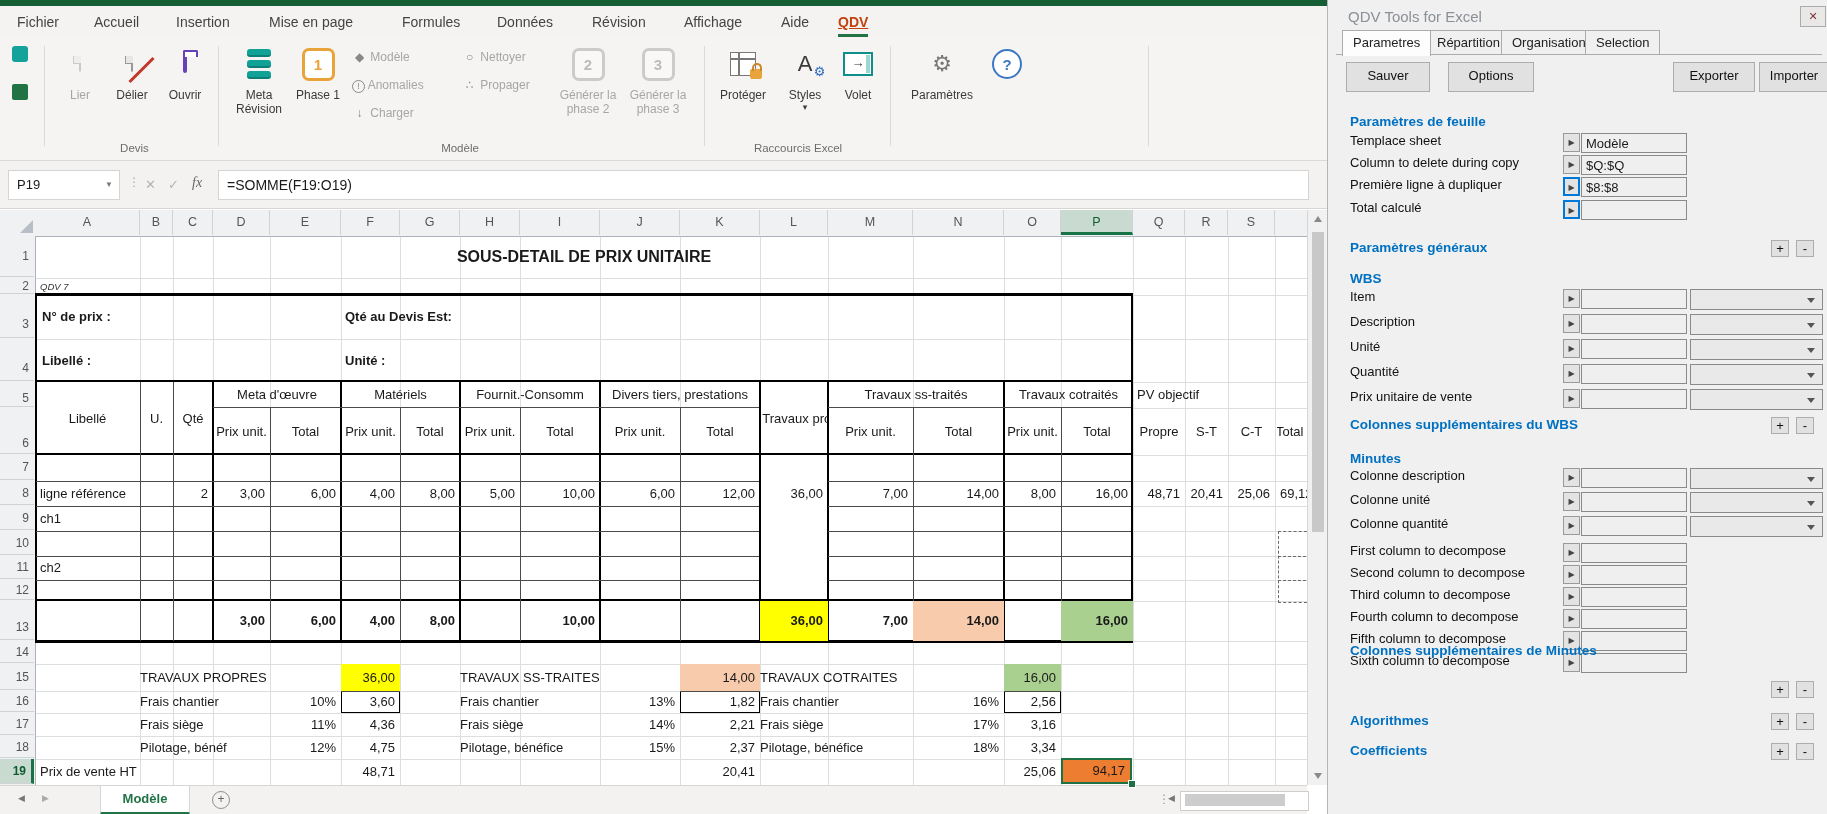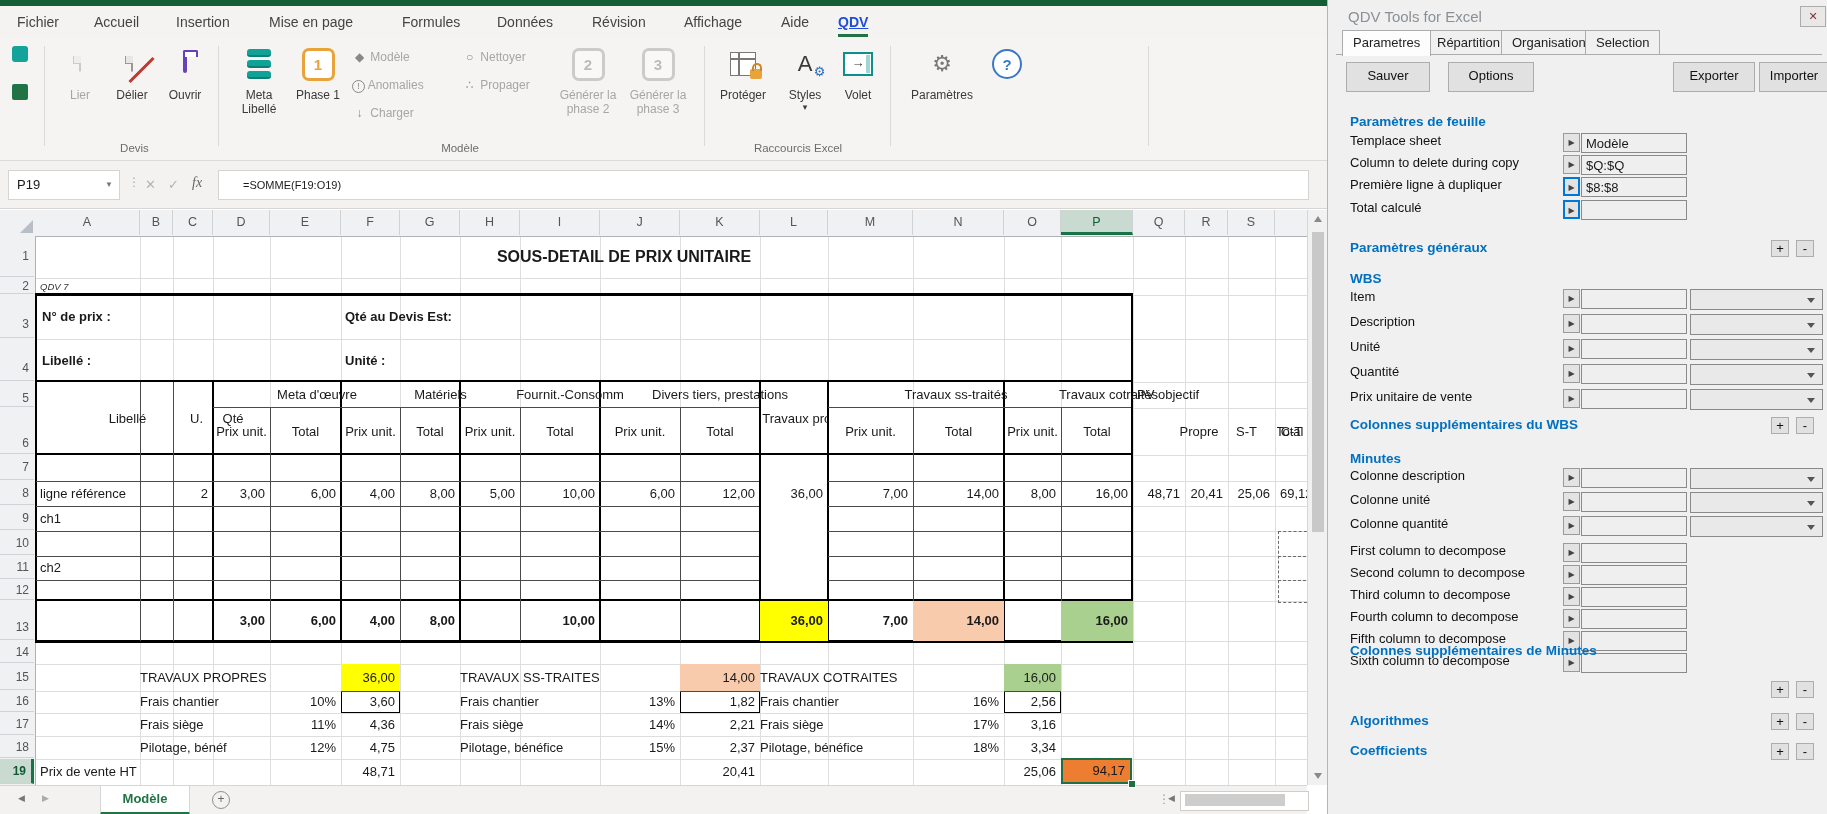--- a/index.html
+++ b/index.html
@@ -4,21 +4,21 @@
 <style>
   html,body{margin:0;padding:0;}
   body{width:1827px;height:814px;position:relative;overflow:hidden;
        font-family:"Liberation Sans", sans-serif;background:#F0F0F0;color:#1a1a1a;}
   .abs{position:absolute;}
   
   #excel{position:absolute;left:0;top:0;width:1327px;height:814px;background:#FFF;}
   #titlestrip{position:absolute;left:0;top:0;width:1327px;height:6px;background:#155E33;}
   #menubar{position:absolute;left:0;top:6px;width:1327px;height:32px;background:#F4F3F2;}
   .mtab{position:absolute;top:0;height:32px;line-height:32px;font-size:14px;color:#444;padding:0 2px;}
-  .mtab.active{font-weight:bold;color:#1d4ed8;text-decoration:underline;}
+  .mtab.active{font-weight:bold;color:#c2410c;text-decoration:underline;}
   .mtab.active::after{content:"";position:absolute;left:2px;right:2px;bottom:1px;height:3px;background:#217346;}
   #ribbon{position:absolute;left:0;top:38px;width:1327px;height:122px;background:#F5F4F2;border-bottom:1px solid #DCDAD8;}
   .rsep{position:absolute;top:8px;height:100px;width:1px;background:#DCDAD8;}
   .rlabel{position:absolute;top:104px;font-size:11.5px;color:#6E6C6A;text-align:center;}
   .rbtn-lg{position:absolute;top:6px;text-align:center;font-size:12px;color:#3B3A39;}
   .rbtn-lg .lbl{margin-top:4px;line-height:14px;}
   .rbtn-sm{position:absolute;font-size:12px;color:#3B3A39;white-space:nowrap;}
   .dis{color:#A8A6A4 !important;}
   .dis .ic{opacity:.45;filter:grayscale(1);}
   .icwrap{height:40px;display:flex;align-items:center;justify-content:center;}
@@ -50,21 +50,21 @@
   .fbox{position:absolute;top:9px;height:28px;background:#FFF;border:1px solid #D6D4D2;}
   
   #gridwrap{position:absolute;left:0;top:0;width:1307px;height:814px;overflow:hidden;}
   .glv{position:absolute;top:236px;height:549px;width:1px;background:#DCDEE0;z-index:1;}
   .glh{position:absolute;left:35px;height:1px;background:#DCDEE0;z-index:1;}
   .tk{position:absolute;background:#000;z-index:3;}
   .tn{position:absolute;background:#4a4a4a;z-index:3;}
   .dash{position:absolute;border:1px dashed #6a6a6a;z-index:3;background:transparent;}
   .cell{position:absolute;font-size:13px;white-space:nowrap;overflow:hidden;z-index:4;}
   .num{text-align:right;padding-right:5px;box-sizing:border-box;}
-  .ctr{text-align:center;margin-left:40px;}
+  .ctr{text-align:center;}
   .b{font-weight:bold;}
   .h2l{display:flex;align-items:center;justify-content:center;text-align:center;line-height:14px !important;}
   
   .cA{left:35px;width:105px}.cB{left:140px;width:33px}.cC{left:173px;width:40px}
   .cD{left:213px;width:57px}.cE{left:270px;width:71px}.cF{left:341px;width:59px}
   .cG{left:400px;width:60px}.cH{left:460px;width:60px}.cI{left:520px;width:80px}
   .cJ{left:600px;width:80px}.cK{left:680px;width:80px}.cL{left:760px;width:68px}
   .cM{left:828px;width:85px}.cN{left:913px;width:91px}.cO{left:1004px;width:57px}
   .cP{left:1061px;width:72px}.cQ{left:1133px;width:52px}.cR{left:1185px;width:43px}
   .cS{left:1228px;width:47px}
@@ -156,21 +156,21 @@
     <div class="rsep" style="left:218px"></div>
 
     <div class="rbtn-lg" style="left:230px;width:58px">
       <div class="icwrap">
           <span class="ic meta">
             <i></i>
             <i></i>
             <i></i>
           </span>
         </div>
-      <div class="lbl">Meta Libellé</div>
+      <div class="lbl">Meta Révision</div>
     </div>
     <div class="rbtn-lg" style="left:294px;width:48px">
       <div class="icwrap">
           <span class="ic numsq">1</span>
         </div>
       <div class="lbl">Phase 1</div>
     </div>
     <div class="rbtn-sm dis" style="left:352px;top:12px"><span class="ic-sm">◆</span> <span>Modèle</span></div>
     <div class="rbtn-sm dis" style="left:352px;top:40px"><span class="ic-sm" style="border:1px solid #8A8886;border-radius:50%;width:11px;height:11px;line-height:11px;font-size:9px">!</span> <span>Anomalies</span></div>
     <div class="rbtn-sm dis" style="left:352px;top:68px"><span class="ic-sm">↓</span> <span>Charger</span></div>
@@ -232,21 +232,21 @@
   <div id="fbar">
     <div class="fbox" style="left:8px;width:110px">
       <span style="position:absolute;left:8px;line-height:28px;font-size:13px">P19</span>
       <span style="position:absolute;right:6px;line-height:28px;font-size:8px;color:#777">▼</span>
     </div>
     <span class="abs" style="left:128px;top:14px;color:#AAA;font-size:12px">⋮</span>
     <span class="abs" style="left:145px;top:16px;color:#B5B3B1;font-size:13px">✕</span>
     <span class="abs" style="left:168px;top:16px;color:#B5B3B1;font-size:13px">✓</span>
     <span class="abs" style="left:192px;top:14px;color:#666;font-size:14px;font-style:italic;font-family:'Liberation Serif',serif">fx</span>
     <div class="fbox" style="left:218px;width:1089px">
-      <span style="position:absolute;left:24px;line-height:28px;font-size:11px">=SOMME(F19:O19)</span>
+      <span style="position:absolute;left:8px;line-height:28px;font-size:14px">=SOMME(F19:O19)</span>
     </div>
   </div>
 
   <div id="gridwrap">
 
     <div id="colhead">
       <div class="abs" style="left:20px;top:10px;width:0;height:0;border-left:13px solid transparent;border-bottom:13px solid #B7BEC6"></div>
       <div class="chc" style="left:35px;width:105px">A</div>
       <div class="chc" style="left:140px;width:33px">B</div>
       <div class="chc" style="left:173px;width:40px">C</div>

